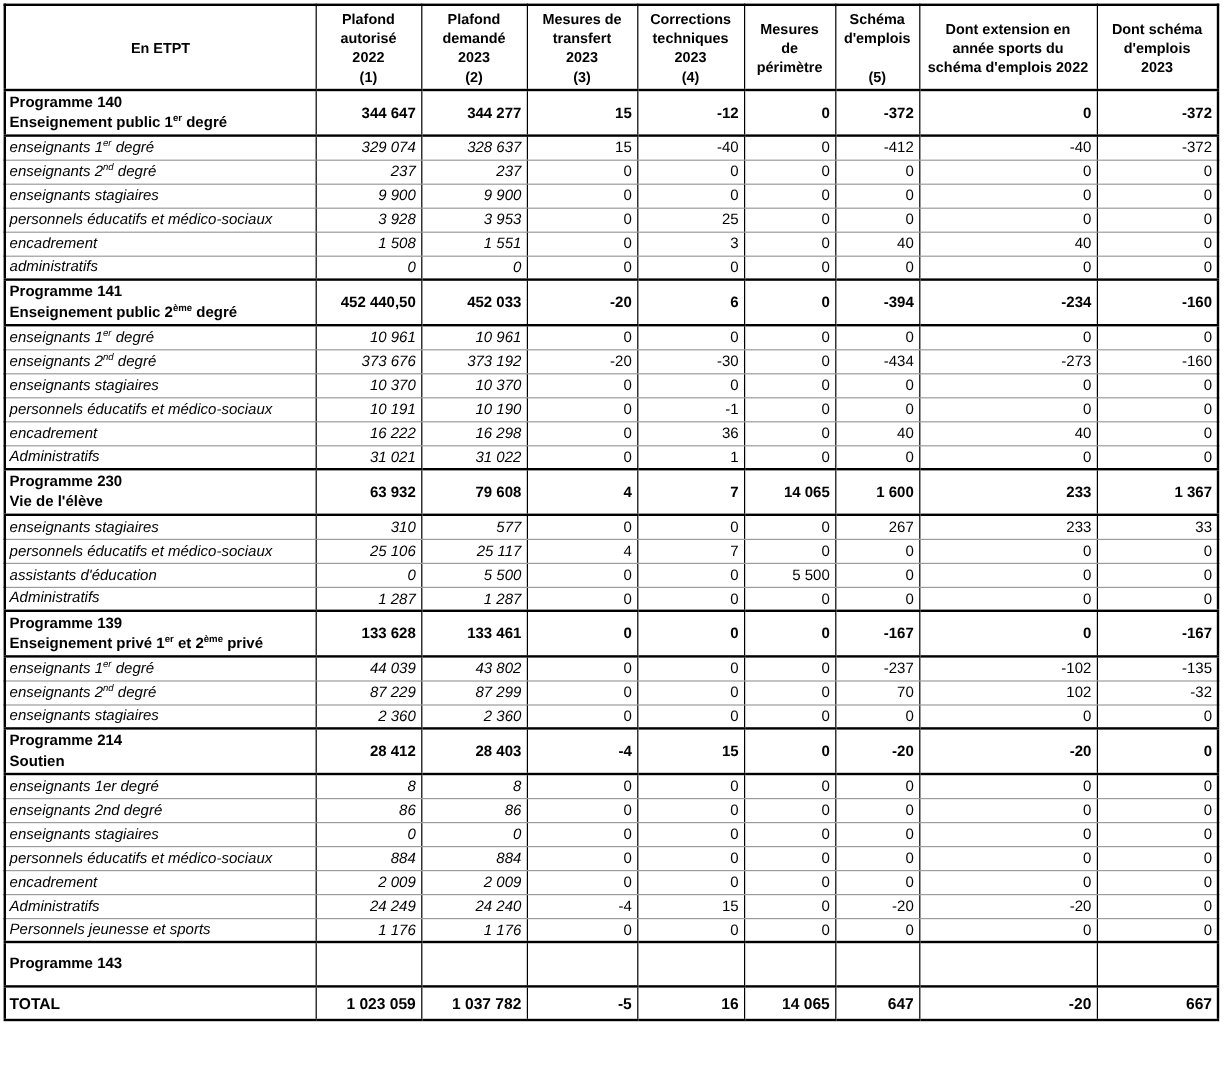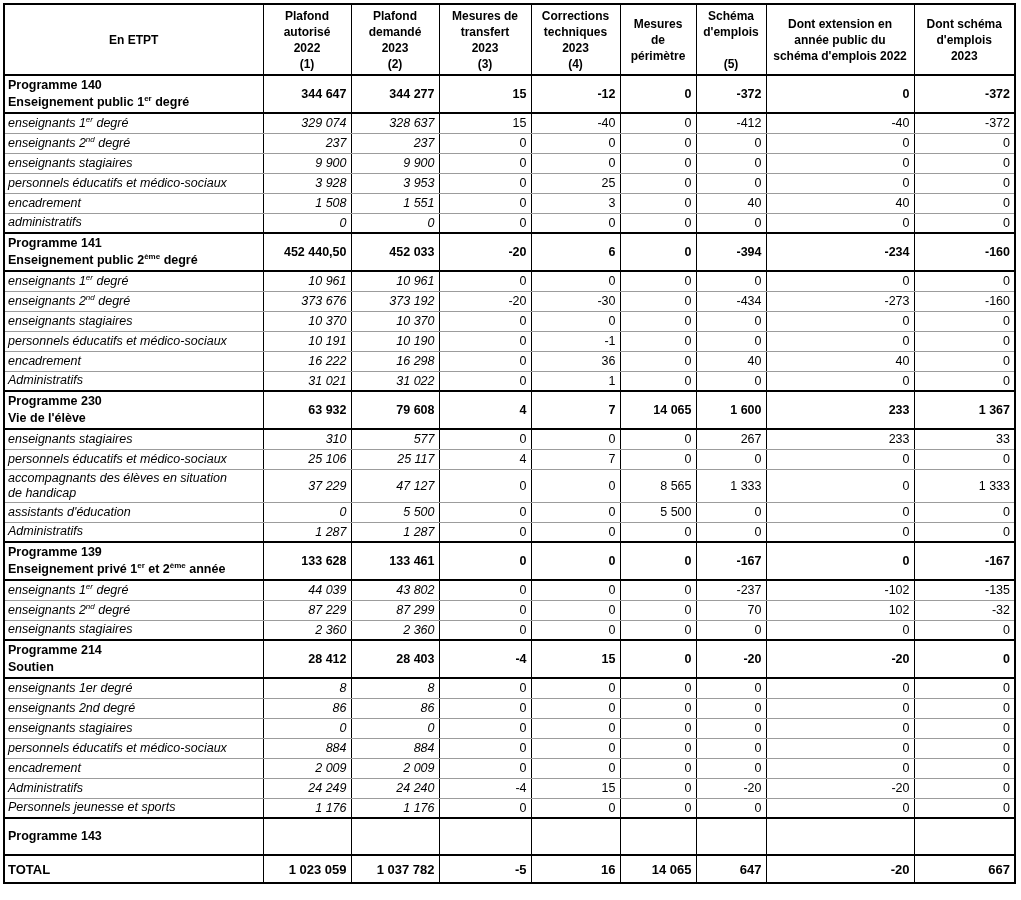--- a/index.html
+++ b/index.html
@@ -79,21 +79,21 @@
             <div>périmètre</div>
           </th>
           <th>
             <div>Schéma</div>
             <div>d'emplois</div>
             <div>&nbsp;</div>
             <div>(5)</div>
           </th>
           <th>
             <div>Dont extension en</div>
-            <div>année public du</div>
+            <div>année sports du</div>
             <div>schéma d'emplois 2022</div>
           </th>
           <th>
             <div>Dont schéma</div>
             <div>d'emplois</div>
             <div>2023</div>
           </th>
         </tr>
     </thead>
     <tbody id="table-body">
@@ -316,34 +316,20 @@
           <td class="num c1">25 117</td>
           <td class="num c2">4</td>
           <td class="num c3">7</td>
           <td class="num c4">0</td>
           <td class="num c5">0</td>
           <td class="num c6">0</td>
           <td class="num c7">0</td>
         </tr>
         <tr class="detail">
           <td class="label">
-            <div><span>accompagnants des élèves en situation</span></div>
-            <div><span>de handicap</span></div>
-          </td>
-          <td class="num c0">37 229</td>
-          <td class="num c1">47 127</td>
-          <td class="num c2">0</td>
-          <td class="num c3">0</td>
-          <td class="num c4">8 565</td>
-          <td class="num c5">1 333</td>
-          <td class="num c6">0</td>
-          <td class="num c7">1 333</td>
-        </tr>
-        <tr class="detail">
-          <td class="label">
             <div><span>assistants d'éducation</span></div>
           </td>
           <td class="num c0">0</td>
           <td class="num c1">5 500</td>
           <td class="num c2">0</td>
           <td class="num c3">0</td>
           <td class="num c4">5 500</td>
           <td class="num c5">0</td>
           <td class="num c6">0</td>
           <td class="num c7">0</td>
@@ -357,21 +343,21 @@
           <td class="num c2">0</td>
           <td class="num c3">0</td>
           <td class="num c4">0</td>
           <td class="num c5">0</td>
           <td class="num c6">0</td>
           <td class="num c7">0</td>
         </tr>
         <tr class="program">
           <td class="label">
             <div><span>Programme 139</span></div>
-            <div><span>Enseignement privé 1</span><sup>er</sup><span> et 2</span><sup>ème</sup><span> année</span></div>
+            <div><span>Enseignement privé 1</span><sup>er</sup><span> et 2</span><sup>ème</sup><span> privé</span></div>
           </td>
           <td class="num c0">133 628</td>
           <td class="num c1">133 461</td>
           <td class="num c2">0</td>
           <td class="num c3">0</td>
           <td class="num c4">0</td>
           <td class="num c5">-167</td>
           <td class="num c6">0</td>
           <td class="num c7">-167</td>
         </tr>

